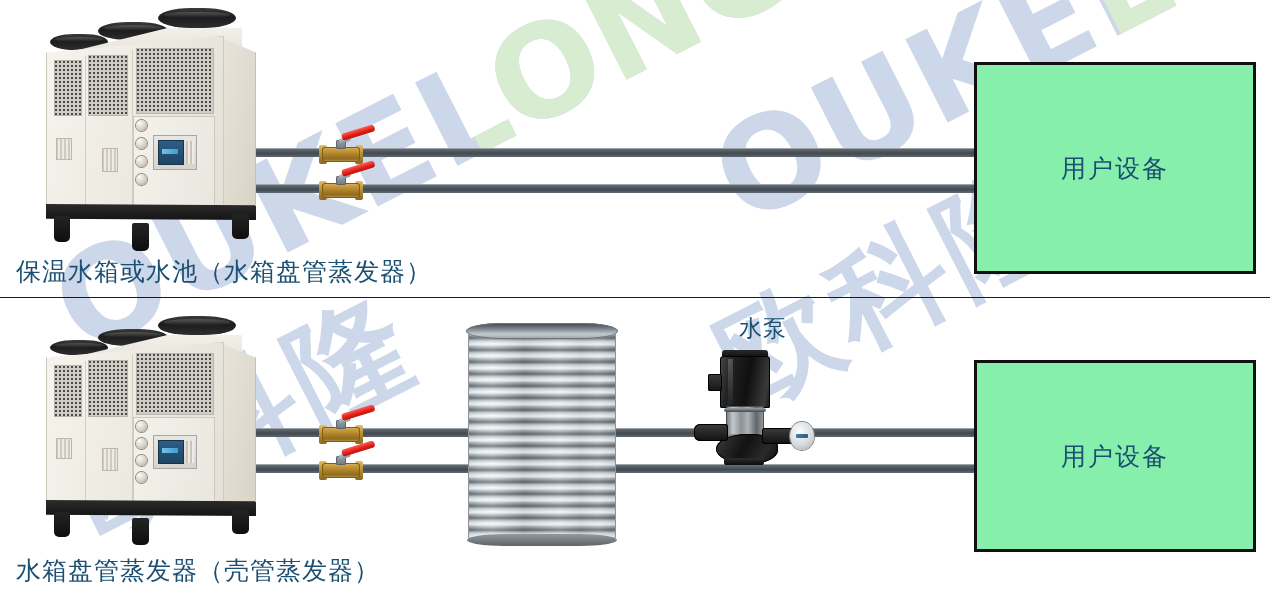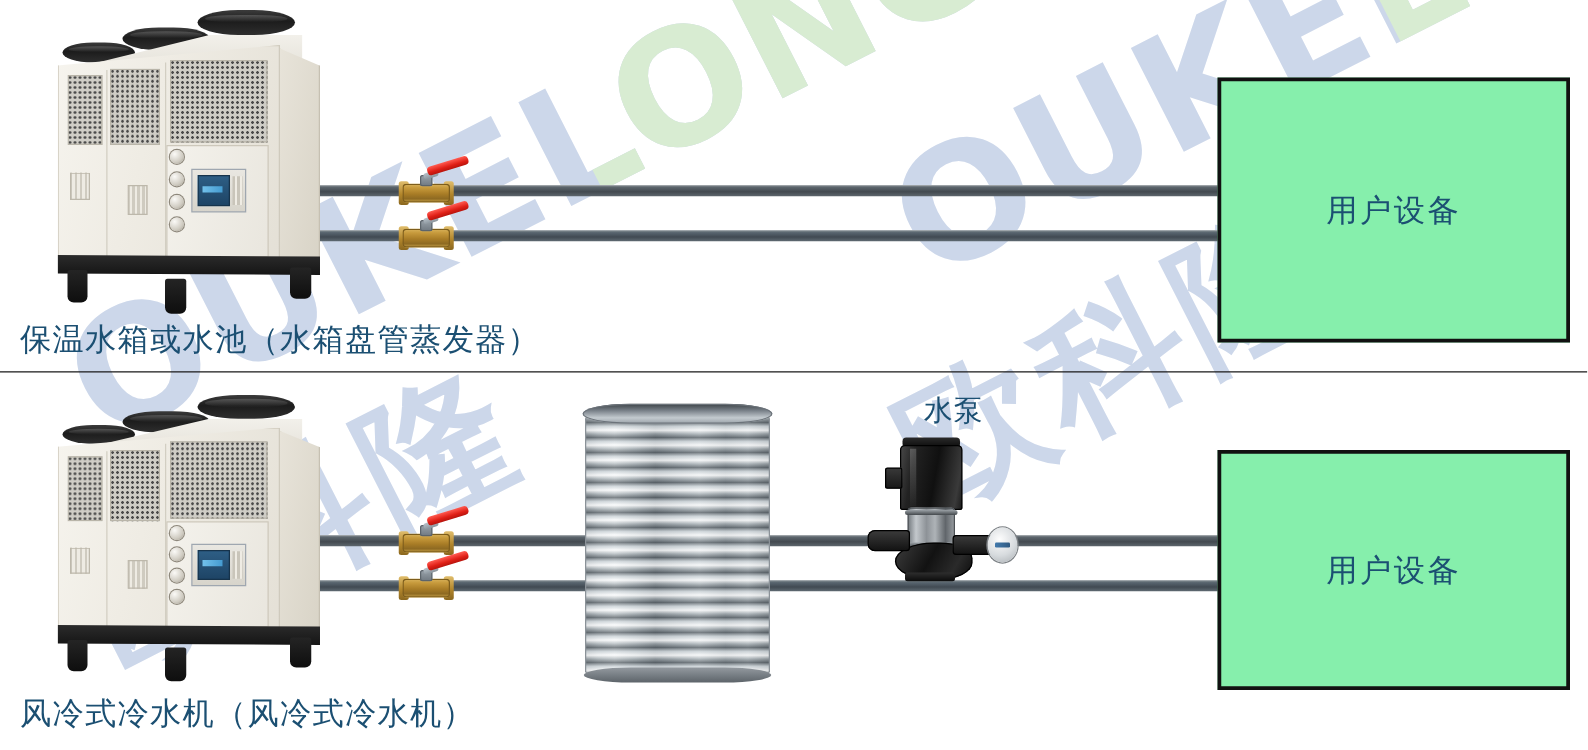--- a/index.html
+++ b/index.html
@@ -315,16 +315,16 @@
     <div class="pm-flange" style="left:90px;top:72px;width:24px;height:28px;"></div>
     <div class="pm-foot" style="left:24px;top:108px;width:40px;height:7px;"></div>
   </div>
 
   <div class="caption small" style="left:739px;top:313px;">水泵</div>
 
   <div class="eqbox" style="left:974px;top:360px;width:282px;height:192px;">
     <div class="eqtxt">用户设备</div>
   </div>
 
-  <div class="caption" style="left:16px;top:554px;">风冷式冷水机（风冷式冷水机）</div>
+  <div class="caption" style="left:16px;top:554px;">水箱盘管蒸发器（壳管蒸发器）</div>
 
 
 </div>
 
 </body></html>

